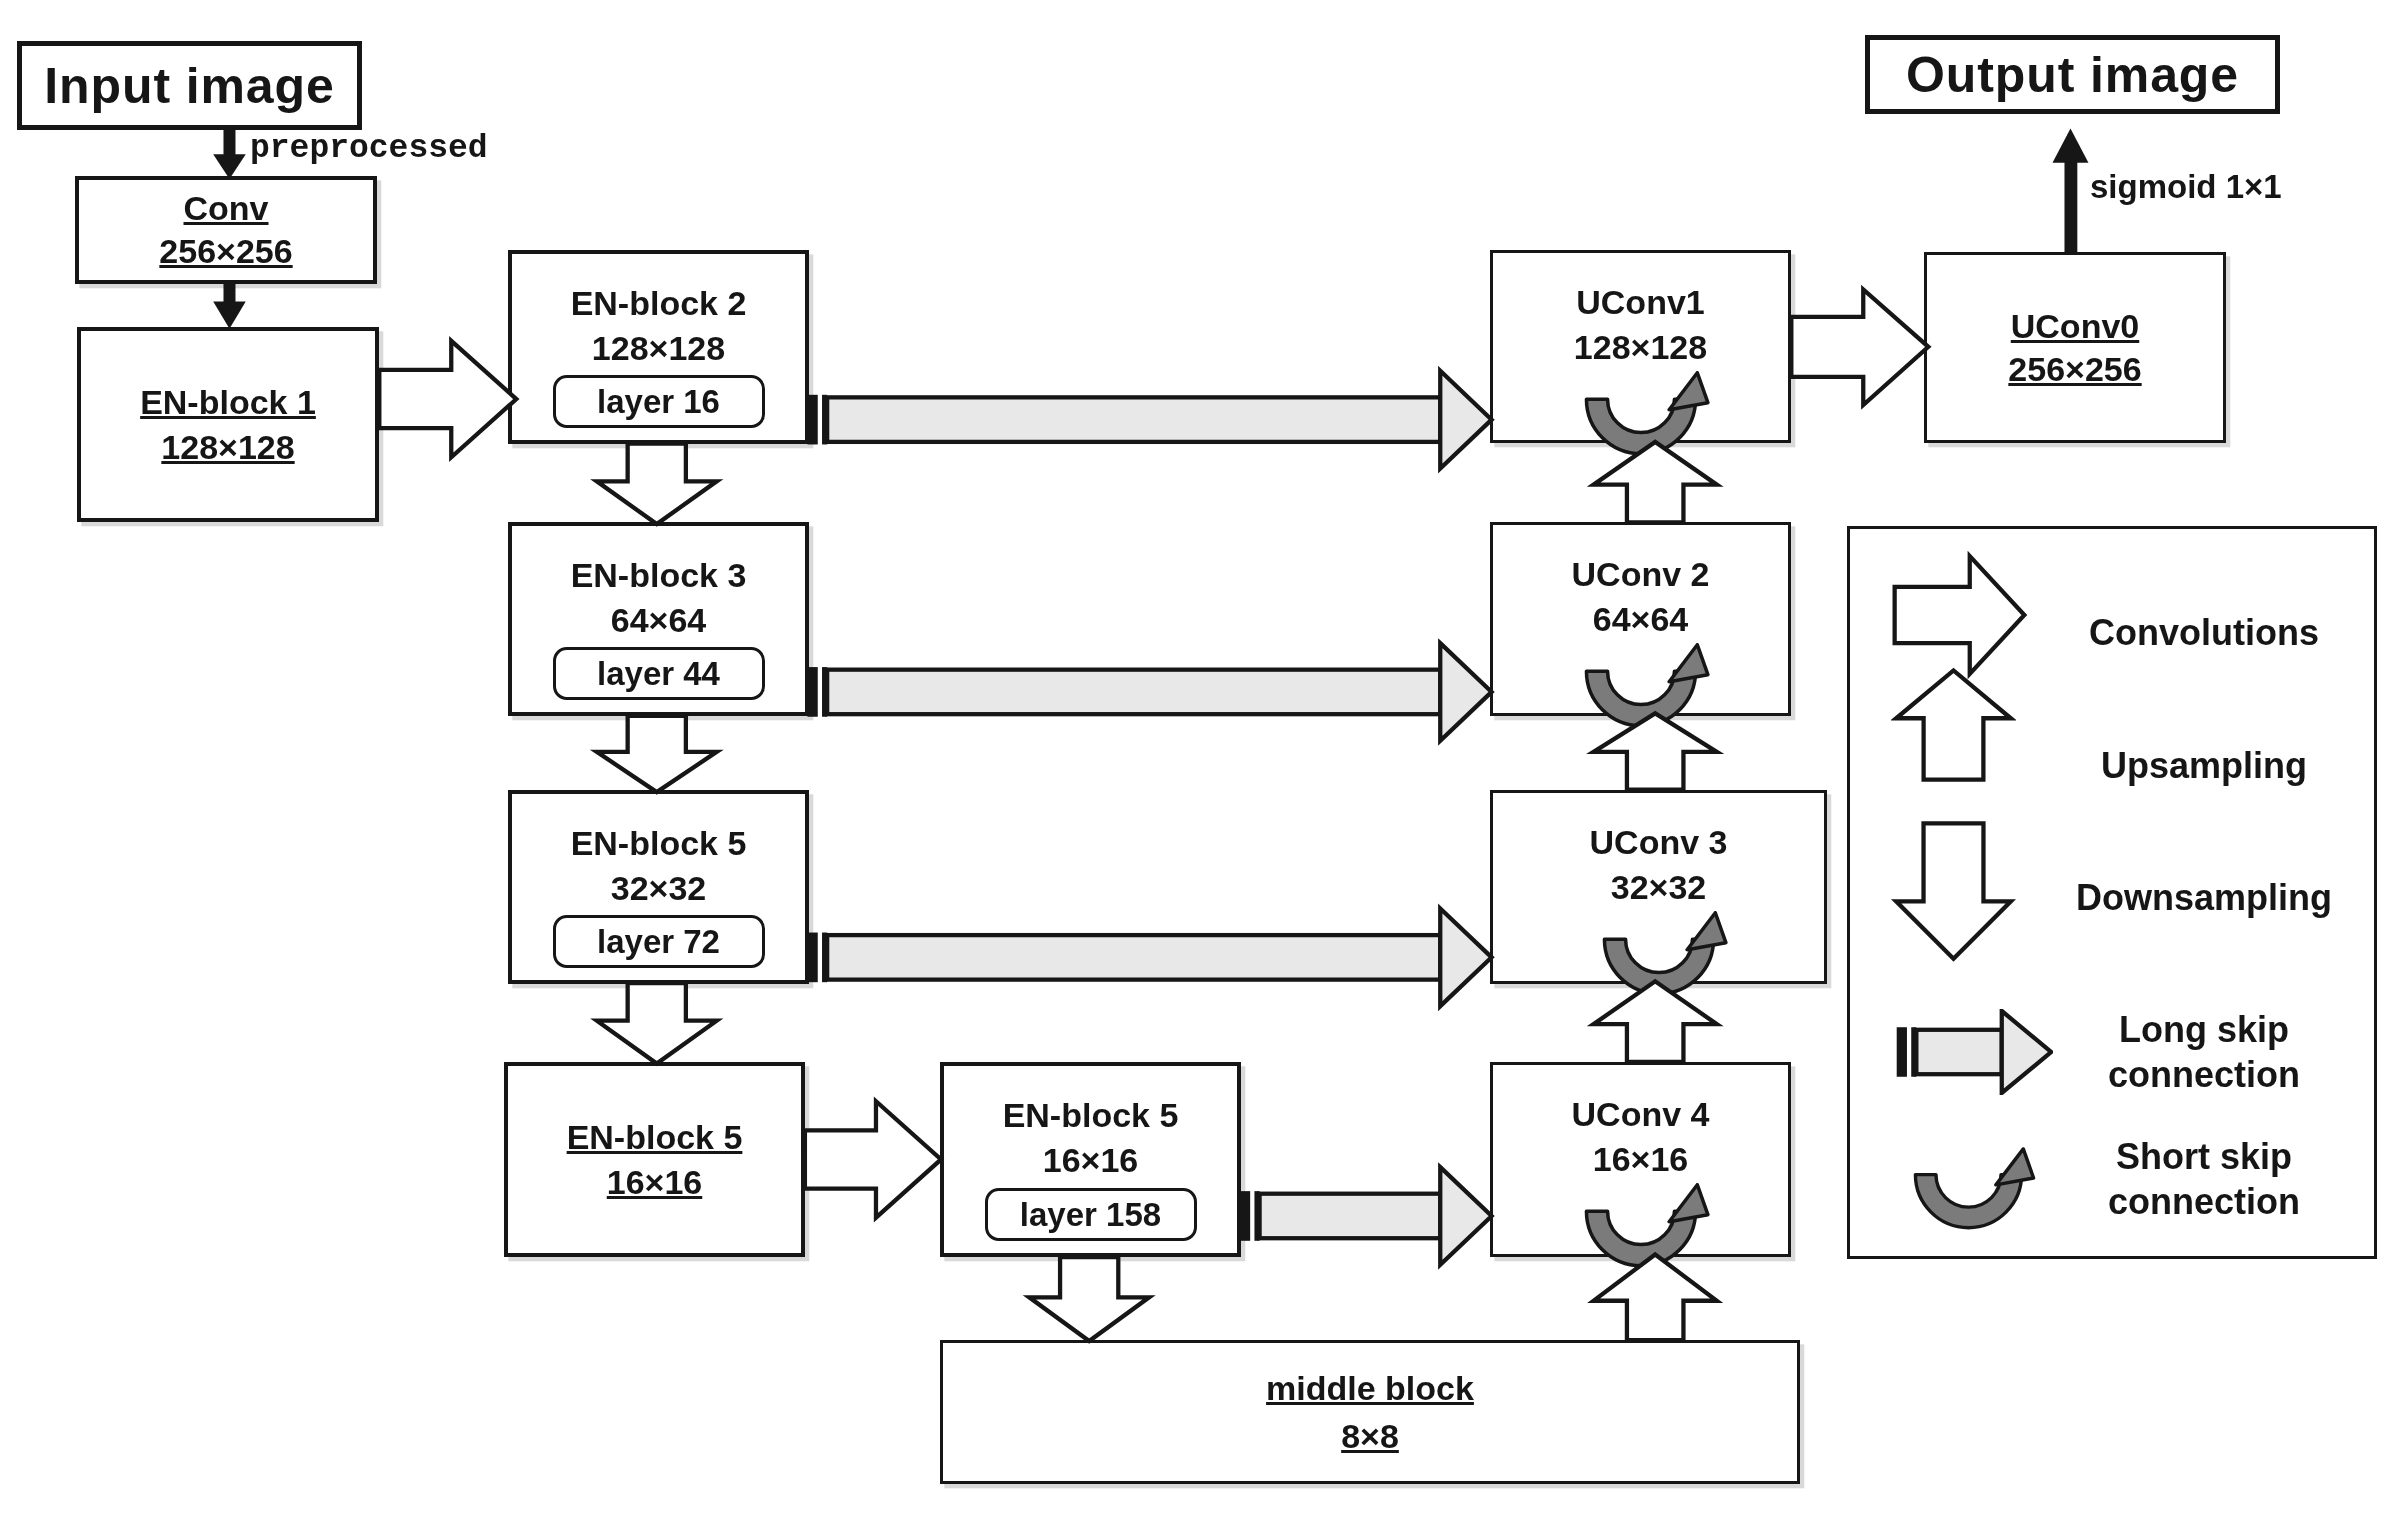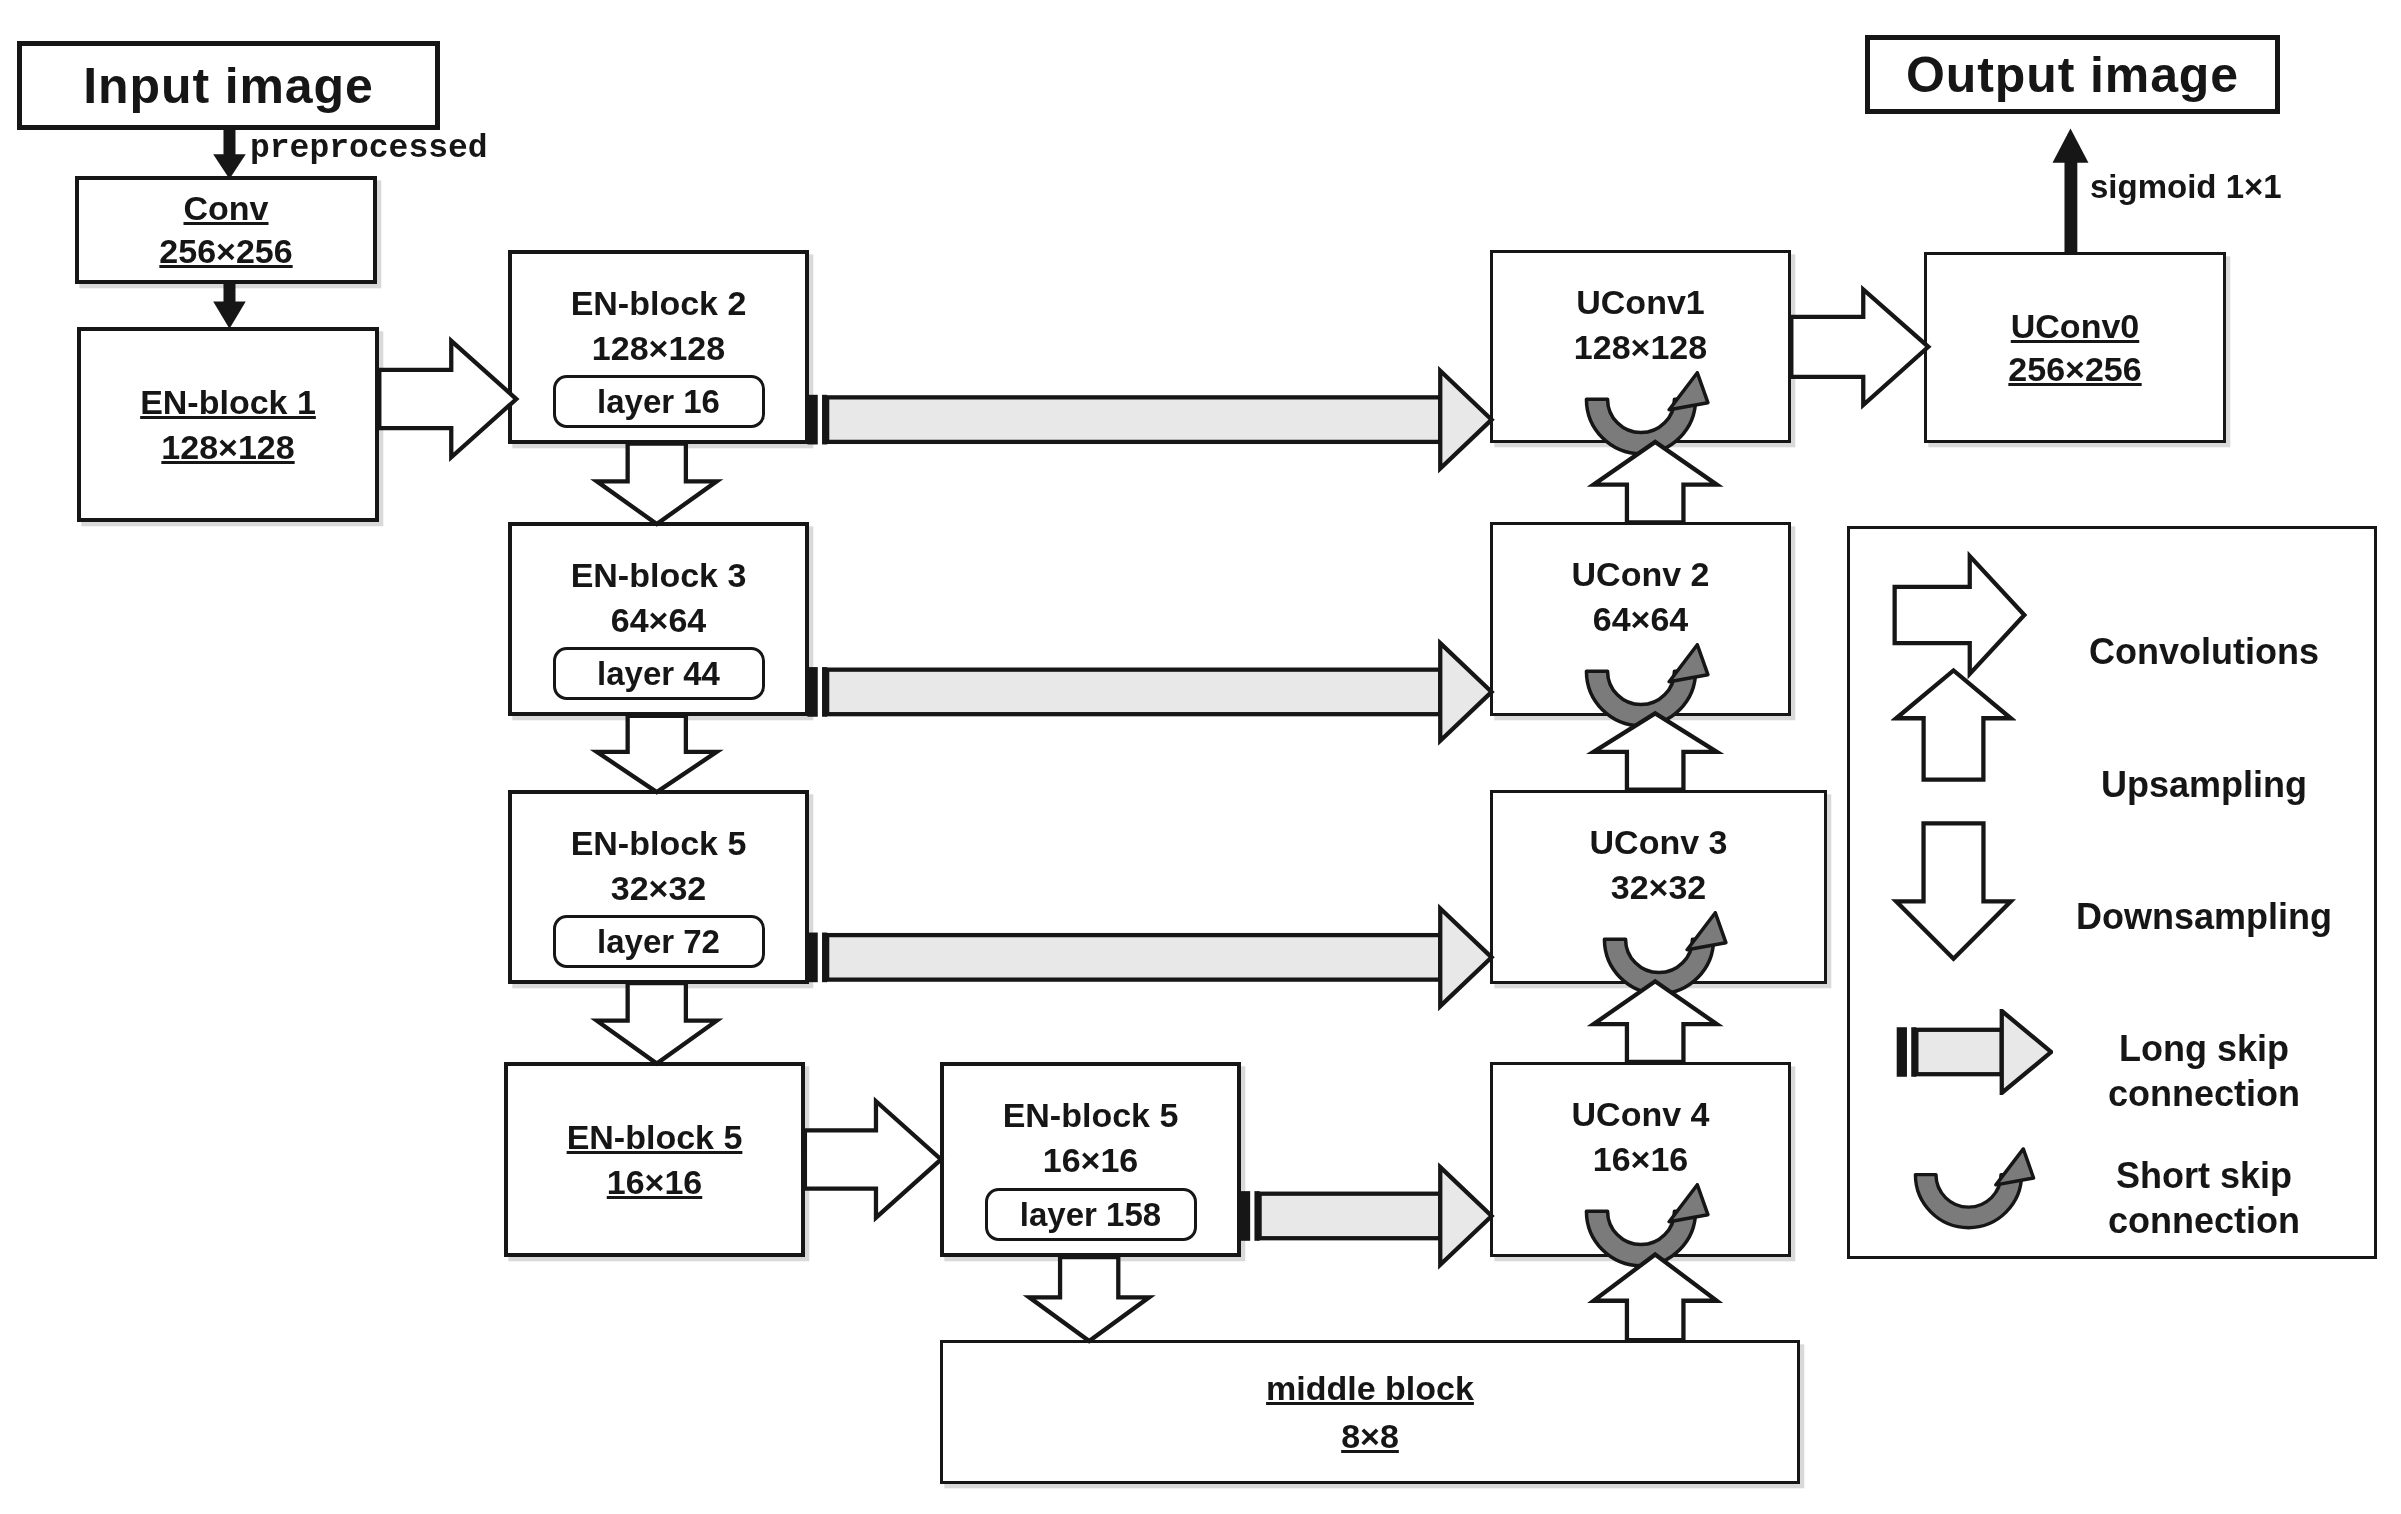--- a/index.html
+++ b/index.html
@@ -25,21 +25,21 @@
         border:3.4px solid var(--line);border-radius:13.7px;background:#fff;display:flex;align-items:center;
         justify-content:center;font-size:33px;font-weight:bold;box-sizing:border-box;z-index:4;}
   .arc-wrap{position:absolute;left:50%;transform:translateX(-50%);top:118px;z-index:2;}
 
   .small-label{position:absolute;font-size:33px;font-weight:bold;z-index:4;white-space:nowrap;}
 
   .legend{position:absolute;left:1847px;top:526px;width:530px;height:733px;border:3.4px solid var(--line);
           box-sizing:border-box;background:#fff;z-index:2;}
   .legend .licon{position:absolute;}
   .legend .llabel{position:absolute;left:187px;width:334px;text-align:center;font-size:36px;
-                  font-weight:bold;line-height:45px;margin-top:19px;}
+                  font-weight:bold;line-height:45px;}
 
   
   .solid{fill:var(--line);}
   .outline-arrow{fill:#ffffff;stroke:var(--line);stroke-width:5;stroke-linejoin:miter;}
   .startbar{fill:var(--line);}
   .skipbody{fill:var(--skip-fill);stroke:var(--line);stroke-width:5;}
   .arc-body{fill:var(--arc-fill);stroke:var(--line);stroke-width:4;stroke-linejoin:round;}
 </style>
 </head>
 <body>
@@ -94,21 +94,21 @@
       <polygon class="skipbody" points="1682,1061 1742,1118 1682,1175"></polygon>
     </g>
     <g>
       <rect class="startbar" x="1448" y="1391" width="12" height="58"></rect>
       <rect class="startbar" x="1465" y="1391" width="6" height="58"></rect>
       <rect class="skipbody" x="1471" y="1394" width="211" height="52"></rect>
       <polygon class="skipbody" points="1682,1363 1742,1420 1682,1477"></polygon>
     </g>
   </svg>
 
-  <div class="box io-box" style="left:17px;top:41px;width:423px;height:89px;">
+  <div class="box io-box" style="left:17px;top:41px;width:345px;height:89px;">
     <span>Input image</span>
   </div>
   <div class="small-label" style="left:250px;top:130px;font-family:Liberation Mono, monospace;">preprocessed</div>
 
   <div class="box" style="left:75px;top:176px;width:302px;height:108px;">
     <div class="center-lines" style="line-height:43px;">
       <span>Conv</span>
       <span>256×256</span>
     </div>
   </div>

